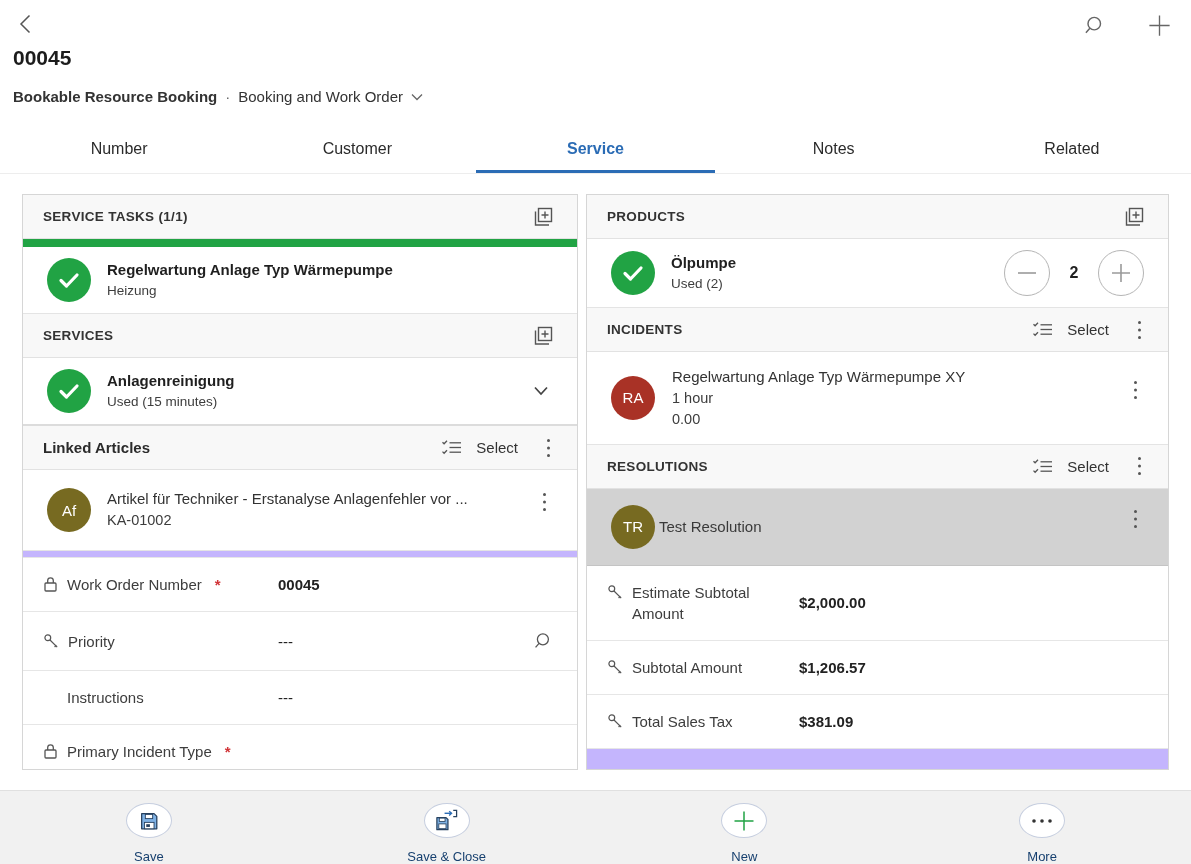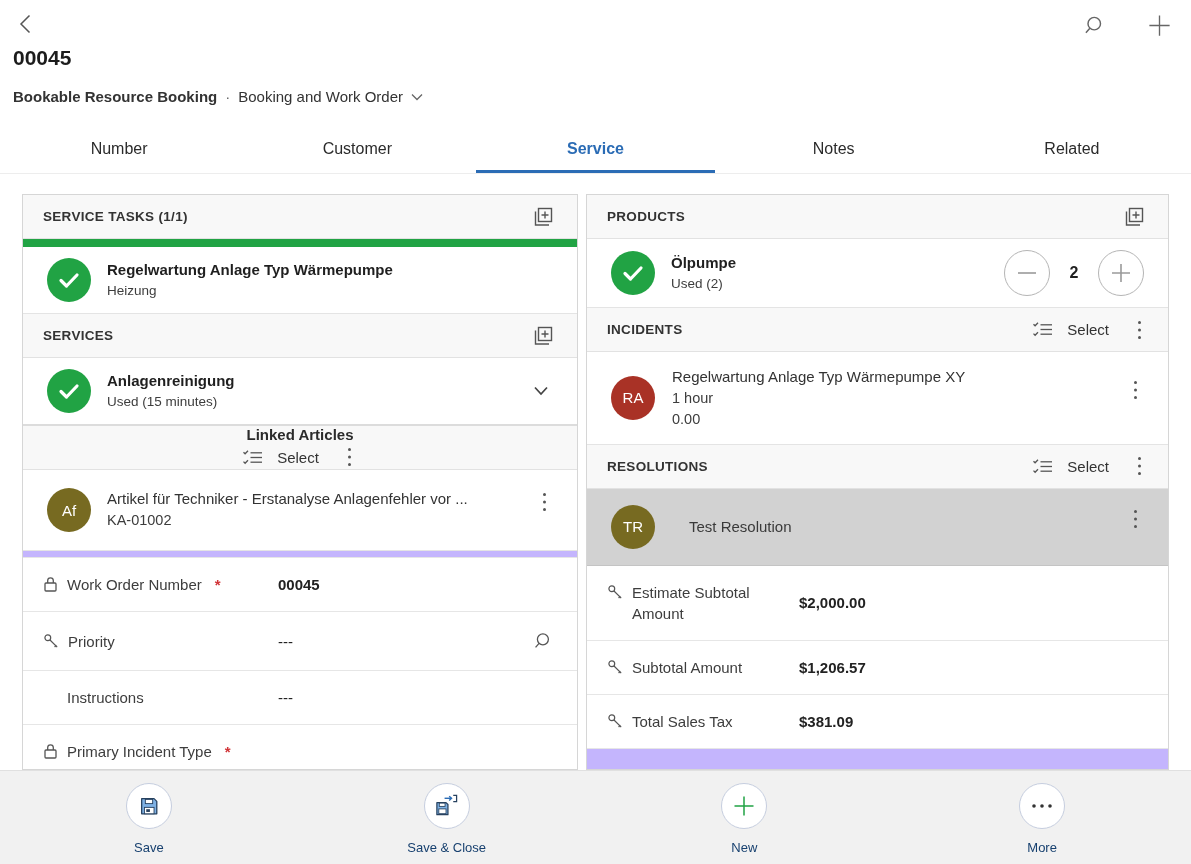--- a/index.html
+++ b/index.html
@@ -45,21 +45,21 @@
   .check-circle { flex:0 0 44px; width:44px; height:44px; border-radius:50%; background:#21A344; display:flex; align-items:center; justify-content:center; cursor:pointer; }
   .avatar { flex:0 0 44px; width:44px; height:44px; border-radius:50%; display:flex; align-items:center; justify-content:center; color:#fff; font-size:15px; }
   .avatar.olive { background:#776A21; }
   .avatar.red { background:#A93226; }
   .row-text { flex:1; min-width:0; }
   .row-title { font-size:15px; font-weight:bold; color:#1f1f1f; line-height:1.45; white-space:nowrap; overflow:hidden; }
   .row-title.normal { font-weight:normal; color:#333; }
   .row-sub { font-size:13.5px; color:#3d3d3d; line-height:1.45; }
   .row-kebab { align-self:flex-start; margin-top:2px; cursor:pointer; padding:2px 6px; }
 
-  .subsec-header { display:flex; align-items:center; height:46px; padding:0 20px; background:#f8f8f8; border-bottom:1px solid #e2e2e2; border-top:2px solid #dcdcdc;flex-direction:column; }
+  .subsec-header { display:flex; align-items:center; height:46px; padding:0 20px; background:#f8f8f8; border-bottom:1px solid #e2e2e2; border-top:2px solid #dcdcdc; }
   .subsec-title { flex:1; font-size:15px; font-weight:600; color:#2b2b2b; }
 
   .row-selected { background:#D2D2D2; border-bottom:1px solid #c4c4c4; }
 
   .field-row { display:flex; align-items:center; padding:16px 20px; border-bottom:1px solid #e6e6e6; background:#fff; }
   .field-label { display:flex; align-items:flex-start; gap:9px; font-size:15px; color:#3d3d3d; line-height:1.4; }
   .card.left  .field-label { flex:0 0 235px; }
   .card.right .field-label { flex:0 0 192px; }
   .field-label .f-icon { margin-top:2px; flex:0 0 auto; }
   .field-label .f-icon.empty { width:15px; }
@@ -70,21 +70,21 @@
   .field-row.clipped { border-bottom:none; }
 
   
   .qty-group { display:flex; align-items:center; gap:15px; }
   .qty-btn { width:46px; height:46px; border:1.4px solid #b5b5b5; border-radius:50%; background:#fff; display:flex; align-items:center; justify-content:center; cursor:pointer; }
   .qty-val { min-width:18px; text-align:center; font-size:16px; font-weight:bold; color:#1f1f1f; }
 
   .expand-btn { cursor:pointer; padding:4px; }
 
   
-  .footer { position:absolute; left:0; right:0; bottom:0; height:94px; background:#F1F1F1; border-top:1px solid #e0e0e0; display:flex; }
+  .footer { position:absolute; left:0; right:0; bottom:0; height:74px; background:#F1F1F1; border-top:1px solid #e0e0e0; display:flex; }
   .footer-btn { flex:1; display:flex; flex-direction:column; align-items:center; padding-top:12px; gap:11px; cursor:pointer; }
   .fb-circle { width:46px; height:46px; border-radius:50%; background:#fff; border:1px solid #c6cedf; display:flex; align-items:center; justify-content:center; }
   .fb-label { font-size:13px; color:#17406F; }
 </style>
 </head>
 <body>
 
 <div class="top-header">
   <span class="back-btn">
     <span>
@@ -416,21 +416,21 @@
             <svg width="5" height="20" viewBox="0 0 5 20">
                 <circle cx="2.5" cy="2.5" r="1.5" fill="#555"></circle>
                 <circle cx="2.5" cy="10" r="1.5" fill="#555"></circle>
                 <circle cx="2.5" cy="17.5" r="1.5" fill="#555"></circle>
               </svg>
           </span>
         </span>
       </span>
     </div>
 
-    <div class="list-row row-selected" style="padding-top:16px; padding-bottom:16px; gap:34px;">
+    <div class="list-row row-selected" style="padding-top:16px; padding-bottom:16px; gap:4px;">
       <span class="avatar olive">
         <span>TR</span>
       </span>
       <span class="row-text">
         <div class="row-title normal" style="color:#3a3a3a;">Test Resolution</div>
       </span>
       <span class="row-kebab">
         <span>
           <svg width="5" height="20" viewBox="0 0 5 20">
               <circle cx="2.5" cy="2.5" r="1.5" fill="#555"></circle>

